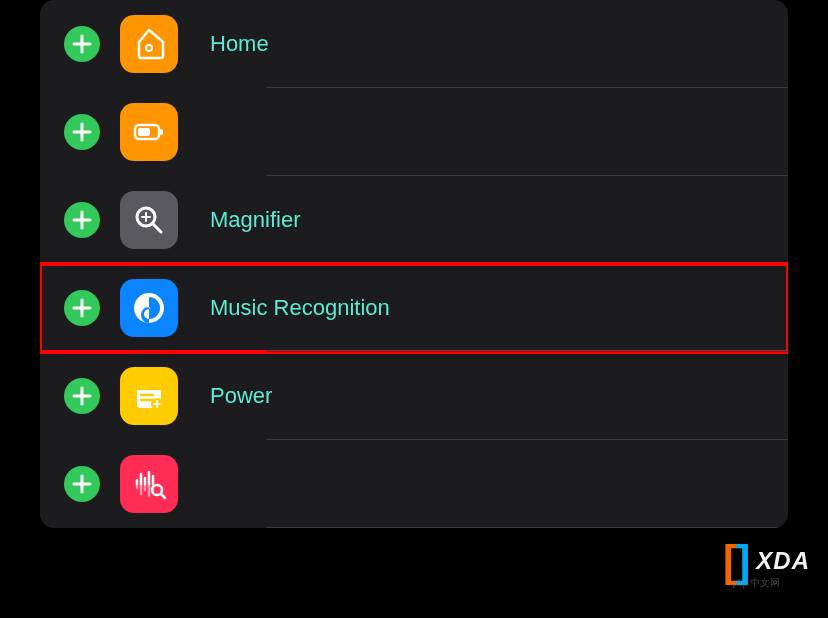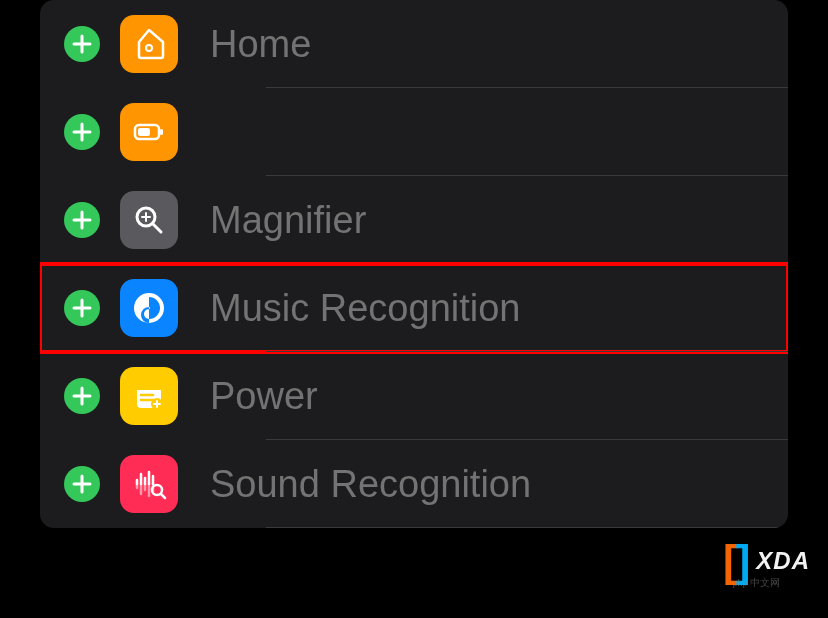--- a/index.html
+++ b/index.html
@@ -55,22 +55,22 @@
       height: 58px;
       border-radius: 14px;
       display: flex;
       align-items: center;
       justify-content: center;
       flex-shrink: 0;
       margin-right: 32px;
     }
     .app-icon svg { width: 36px; height: 36px; }
     .label {
-      color: #737373;
-      font-size: 38px;
+      color: #5eead4;
+      font-size: 22px;
       font-weight: 400;
       flex: 1;
     }
     .icon-home { background: #ff9500; }
     .icon-lowpower { background: #ff9500; }
     .icon-magnifier { background: #5a5a5e; }
     .icon-music { background: #0a84ff; }
     .icon-notes { background: #ffcc00; }
     .icon-recording { background: #ff3b30; }
     .icon-sound { background: #ff2d55; }
@@ -201,21 +201,20 @@
         </svg>
     </div>
     <div class="app-icon icon-sound">
       <svg viewBox="0 0 36 36">
           <path d="M6 18v-4M10 18v-10M14 18v-6M18 18v-12M22 18v-8" stroke="#fff" stroke-width="2.5" stroke-linecap="round"></path>
           <path d="M6 18v4M10 18v10M14 18v6M18 18v12M22 18v8" stroke="#fff" stroke-width="2.5" stroke-linecap="round" opacity="0.5"></path>
           <circle cx="26" cy="24" r="5" fill="none" stroke="#fff" stroke-width="2.5"></circle>
           <path d="M30 28l4 4" stroke="#fff" stroke-width="2.5" stroke-linecap="round"></path>
         </svg>
     </div>
-    <div class="label">Sound Recognition</div>
   </div>
 
 </div>
 
 <div class="watermark">
   <span class="watermark-bracket"><span class="b1">[</span><span class="b2">]</span></span>
   <span class="watermark-text">XDA</span>
 </div>
 <div class="watermark-sub">php 中文网</div>
 

